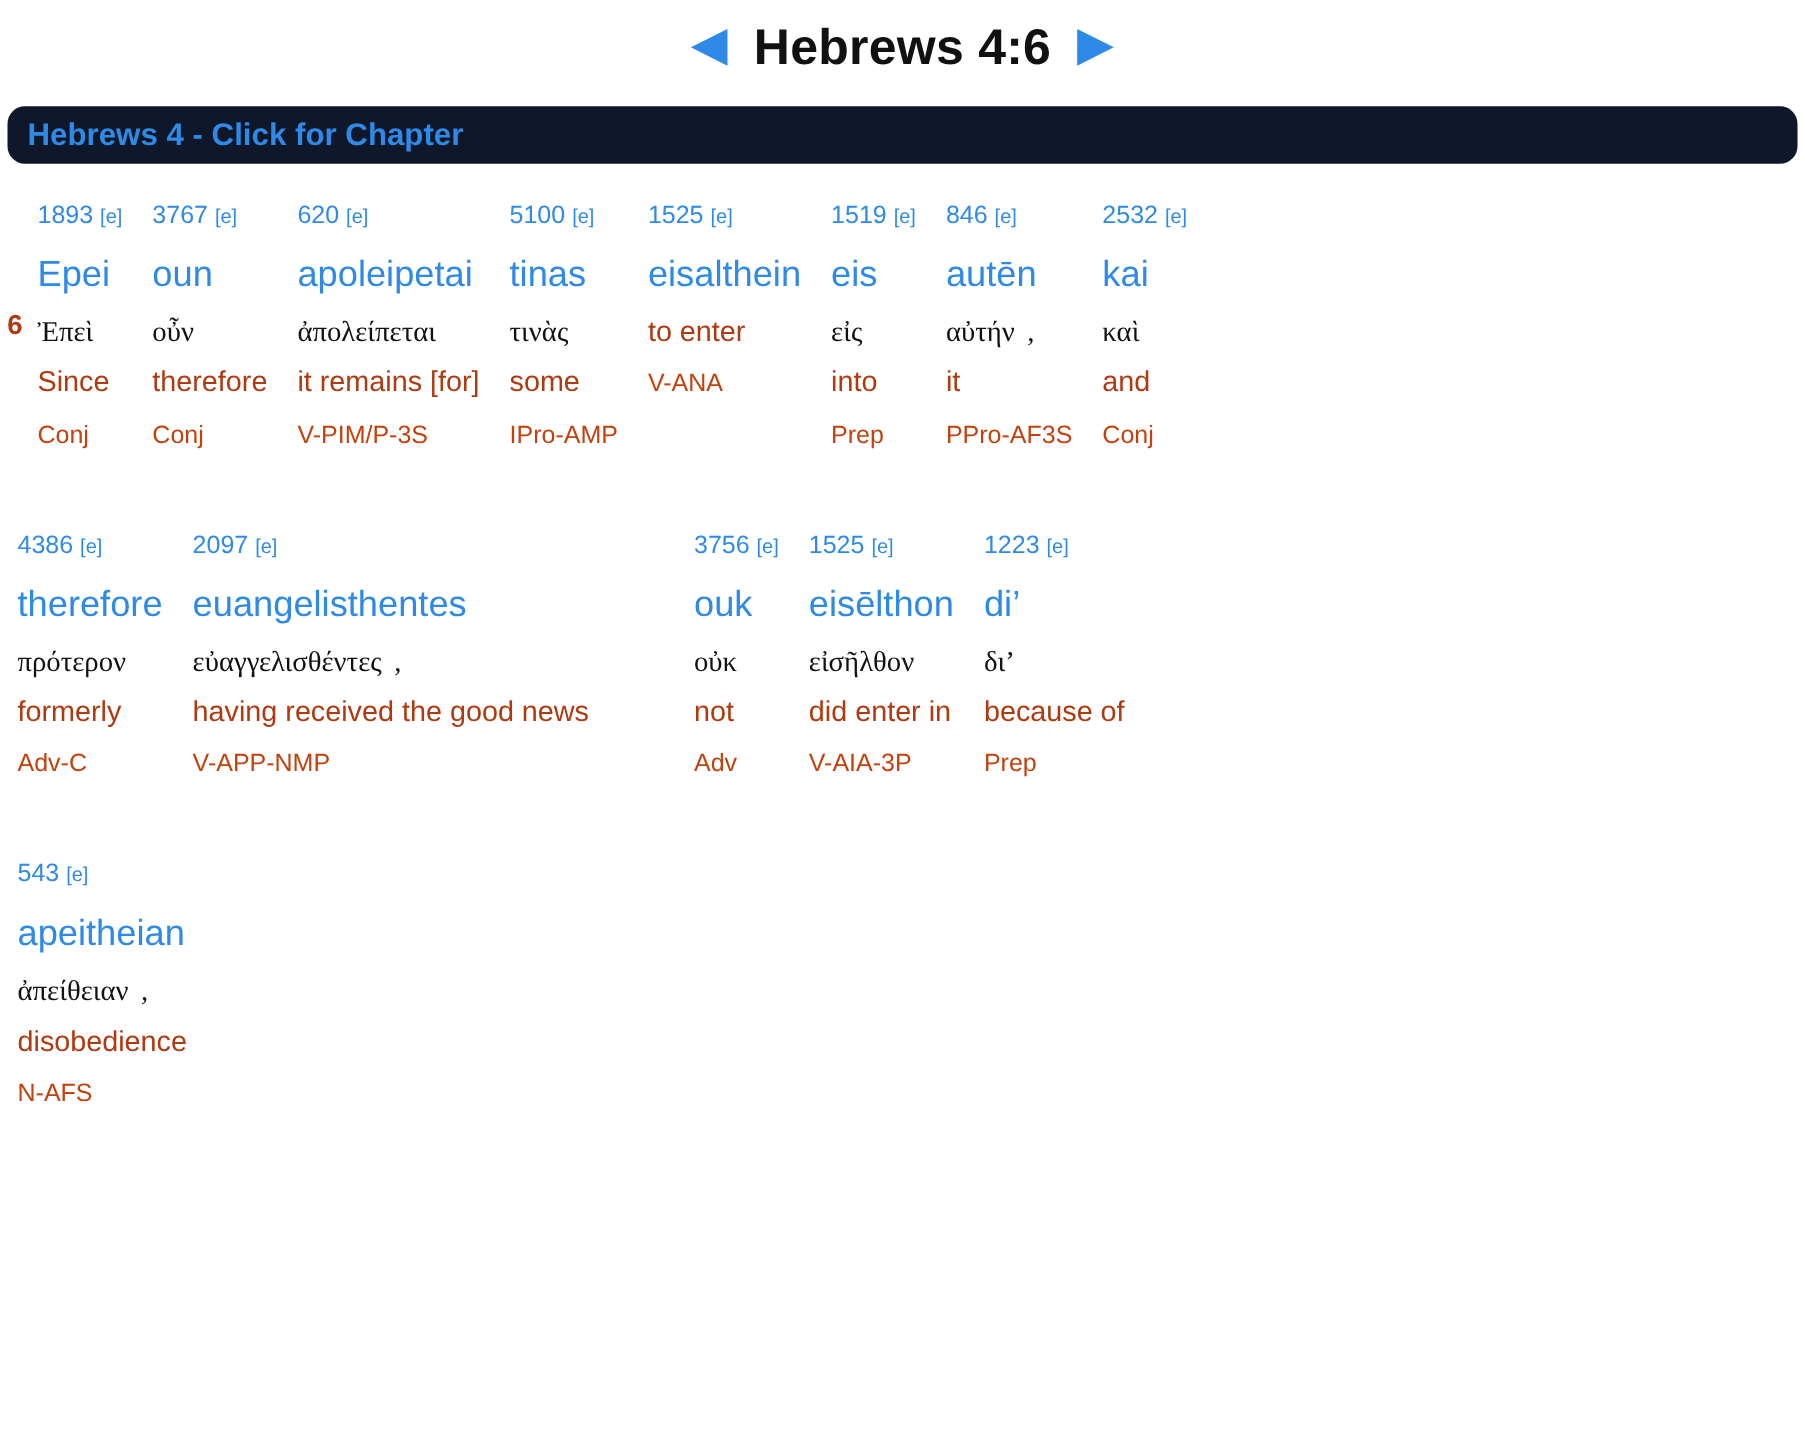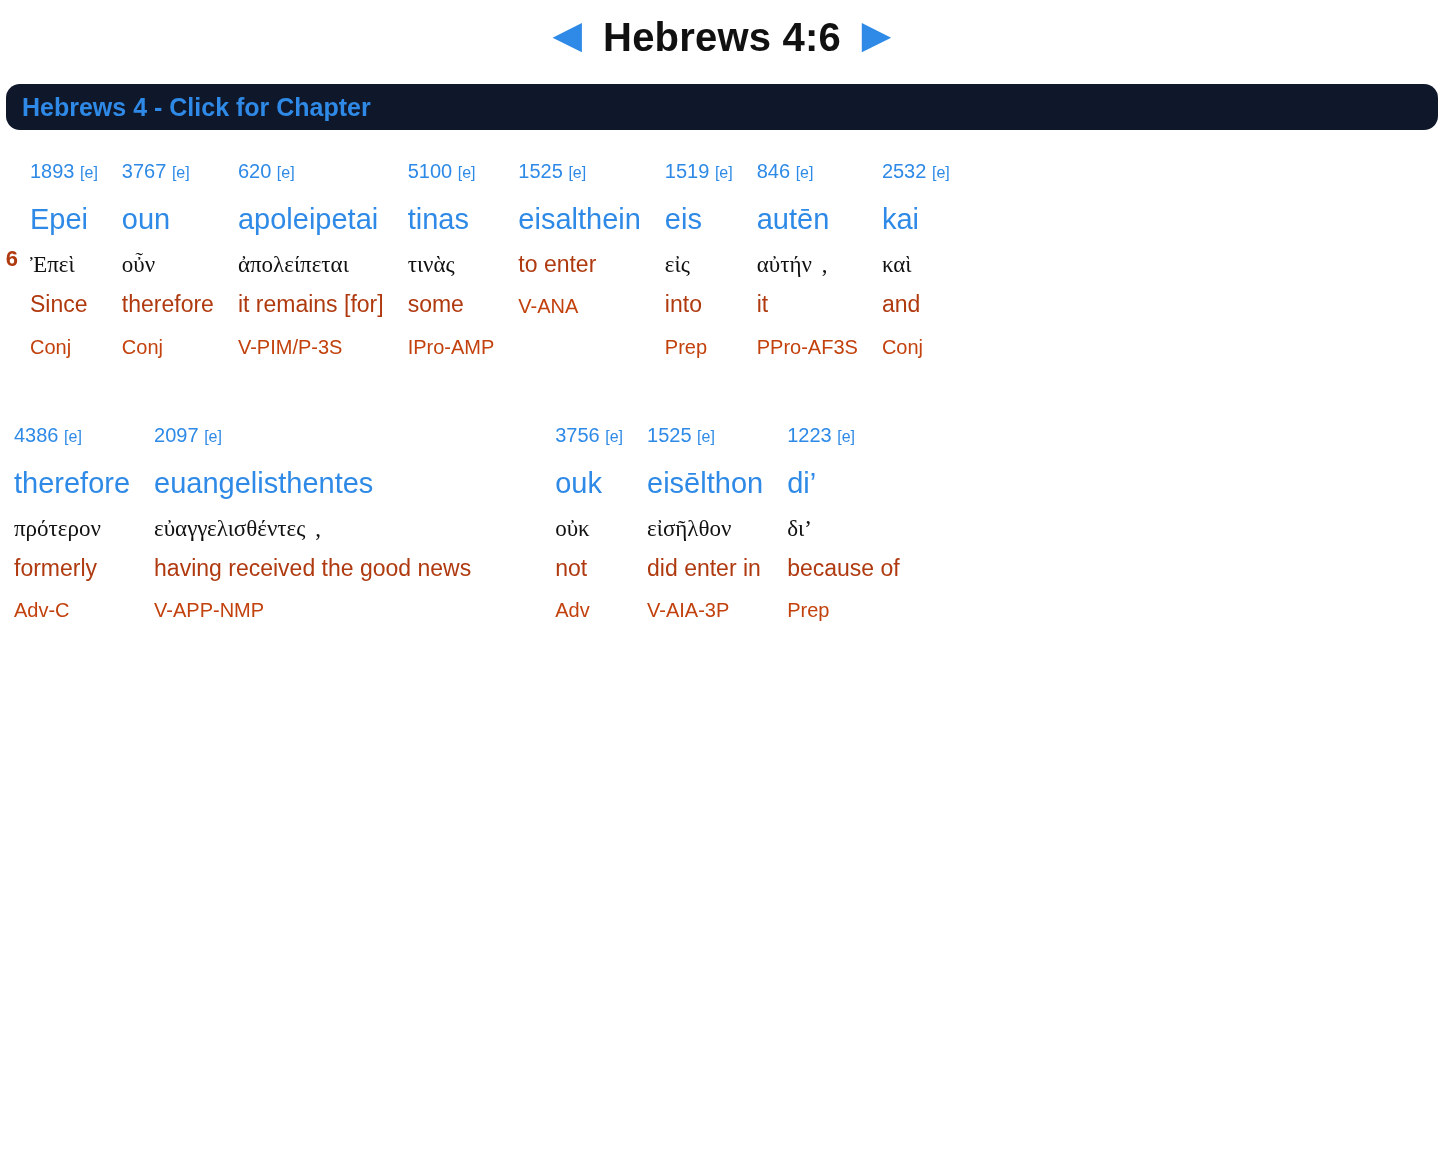--- a/index.html
+++ b/index.html
@@ -254,14 +254,23 @@
 
     <div class="word-col">
       <div class="strongs"><span>1223</span> <span class="e-tag">[e]</span></div>
       <div class="translit">di’</div>
       <div class="greek"><span>δι’</span><span class="punct"></span></div>
       <div class="gloss">because of</div>
       <div class="parse">Prep</div>
     </div>
   </div>
 
+  <div class="verse-row">
+    <div class="word-col">
+      <div class="strongs"><span>543</span> <span class="e-tag">[e]</span></div>
+      <div class="translit">apeitheian</div>
+      <div class="greek"><span>ἀπείθειαν</span><span class="punct">,</span></div>
+      <div class="gloss">disobedience</div>
+      <div class="parse">N-AFS</div>
+    </div>
+  </div>
 
 </div>
 
 </body></html>

